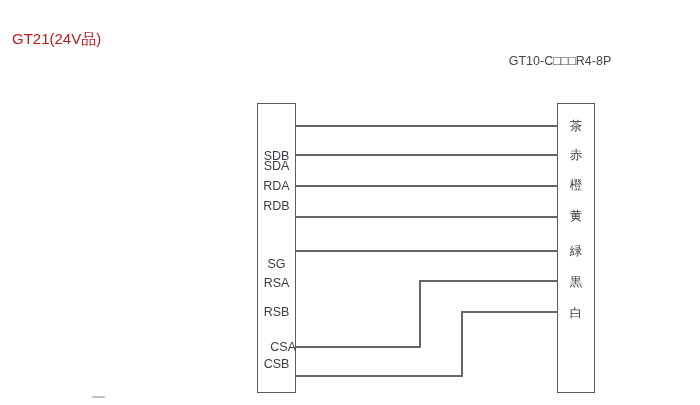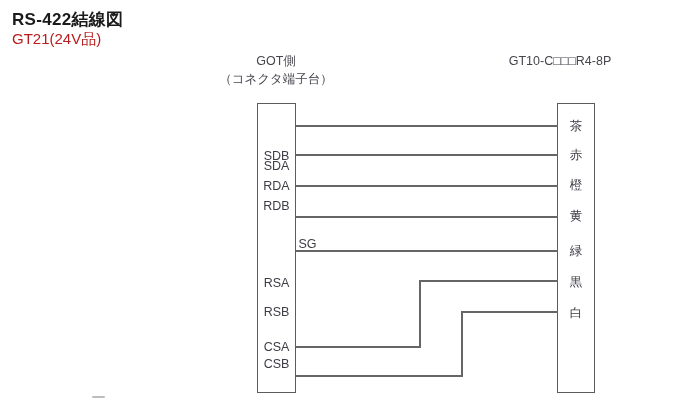--- a/index.html
+++ b/index.html
@@ -35,42 +35,37 @@
   .wire{position:absolute;background:#666666;}
   .wire.h{height:1.5px;}
   .wire.v{width:1.5px;}
   .stray{position:absolute;left:92px;top:396px;width:13px;height:2px;background:#bdbdbd;border-radius:1px;}
 </style>
 </head>
 <body>
 
 <div class="stage">
 
-  <div class="title">RS-422結線図</div>
   <div class="subtitle">GT21(24V品)</div>
 
-  <div class="col-header" style="left:166px;">
-    <span class="line">GOT側</span>
-    <span class="line">（コネクタ端子台）</span>
-  </div>
   <div class="col-header" style="left:450px;">
     <span class="line">GT10-C□□□R4-8P</span>
   </div>
 
   <div class="tbox left"></div>
   <div class="tbox right"></div>
 
   <span class="pin" style="top:118px;margin-top:40px;">SDA</span>
   <span class="pin" style="top:148px;">SDB</span>
   <span class="pin" style="top:178px;">RDA</span>
   <span class="pin" style="top:198px;">RDB</span>
-  <span class="pin" style="top:236px;padding-left:31px;">SG</span>
+  <span class="pin" style="top:256px;">SG</span>
   <span class="pin" style="top:275px;">RSA</span>
   <span class="pin" style="top:304px;">RSB</span>
-  <span class="pin" style="top:339px;">CSA</span>
+  <span class="pin" style="top:339px;text-align:right;">CSA</span>
   <span class="pin" style="top:356px;">CSB</span>
 
   <span class="wirecolor" style="top:118px;">茶</span>
   <span class="wirecolor" style="top:147px;">赤</span>
   <span class="wirecolor" style="top:177px;">橙</span>
   <span class="wirecolor" style="top:208px;">黄</span>
   <span class="wirecolor" style="top:243px;">緑</span>
   <span class="wirecolor" style="top:274px;">黒</span>
   <span class="wirecolor" style="top:305px;">白</span>
 

